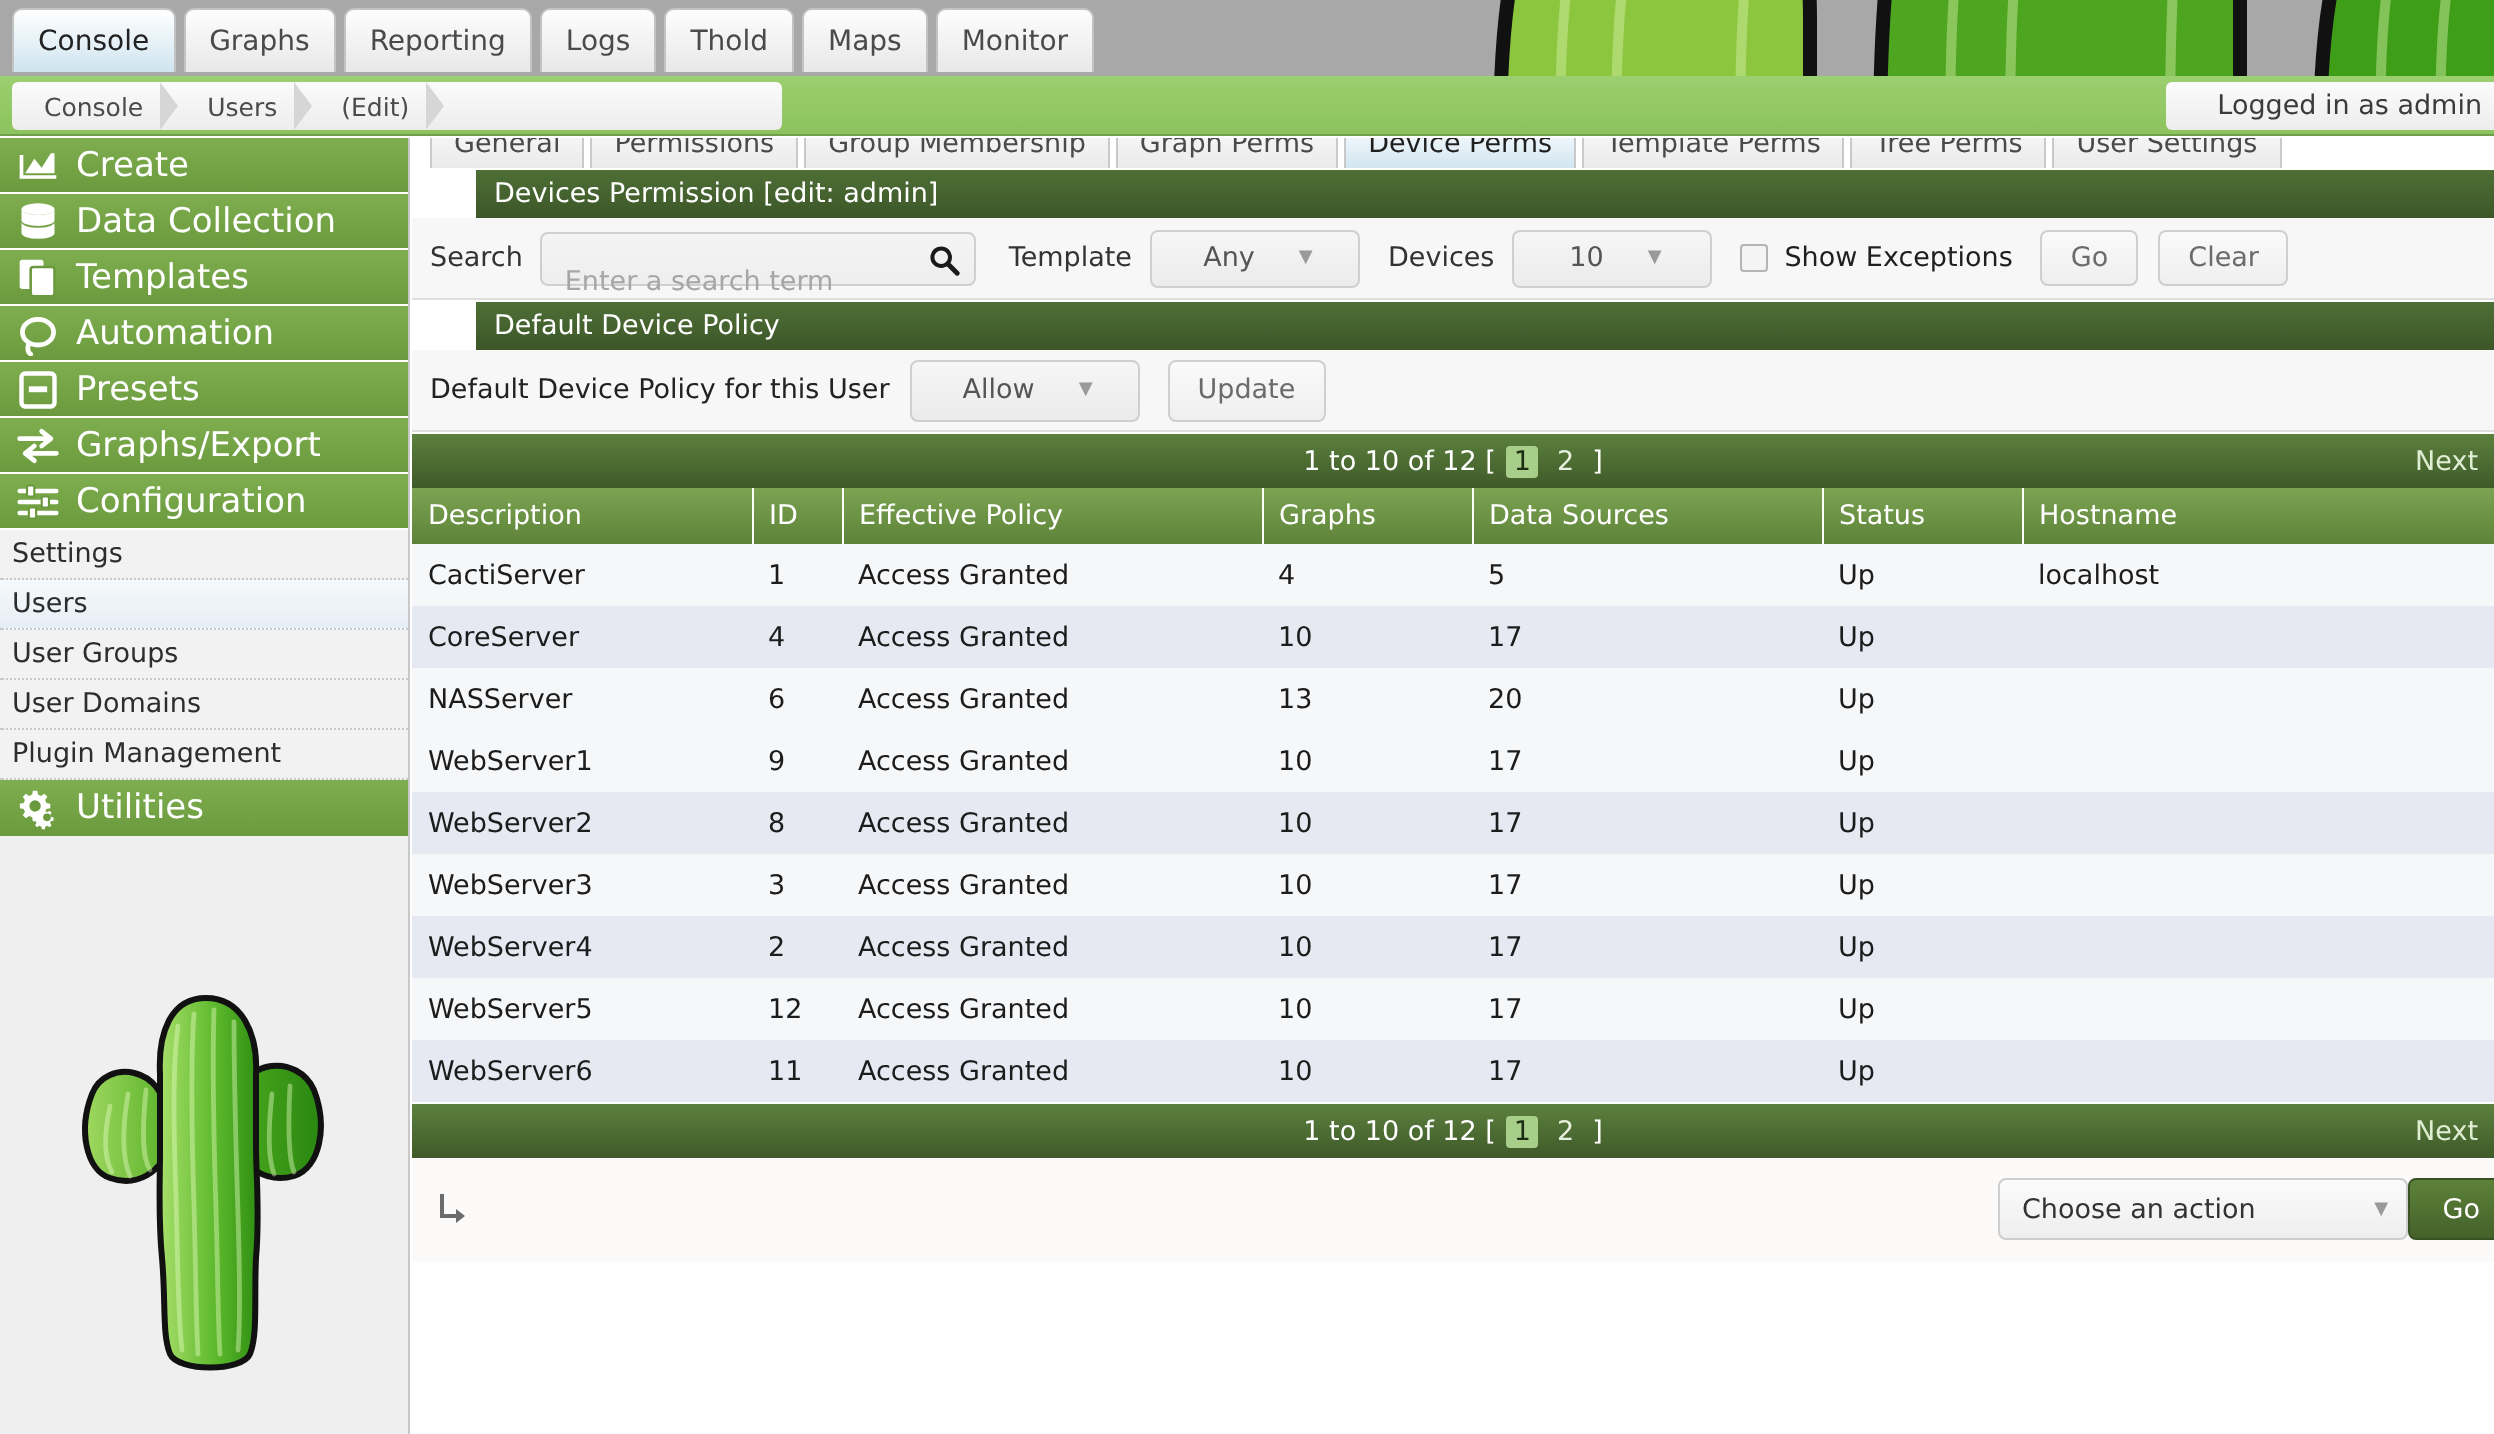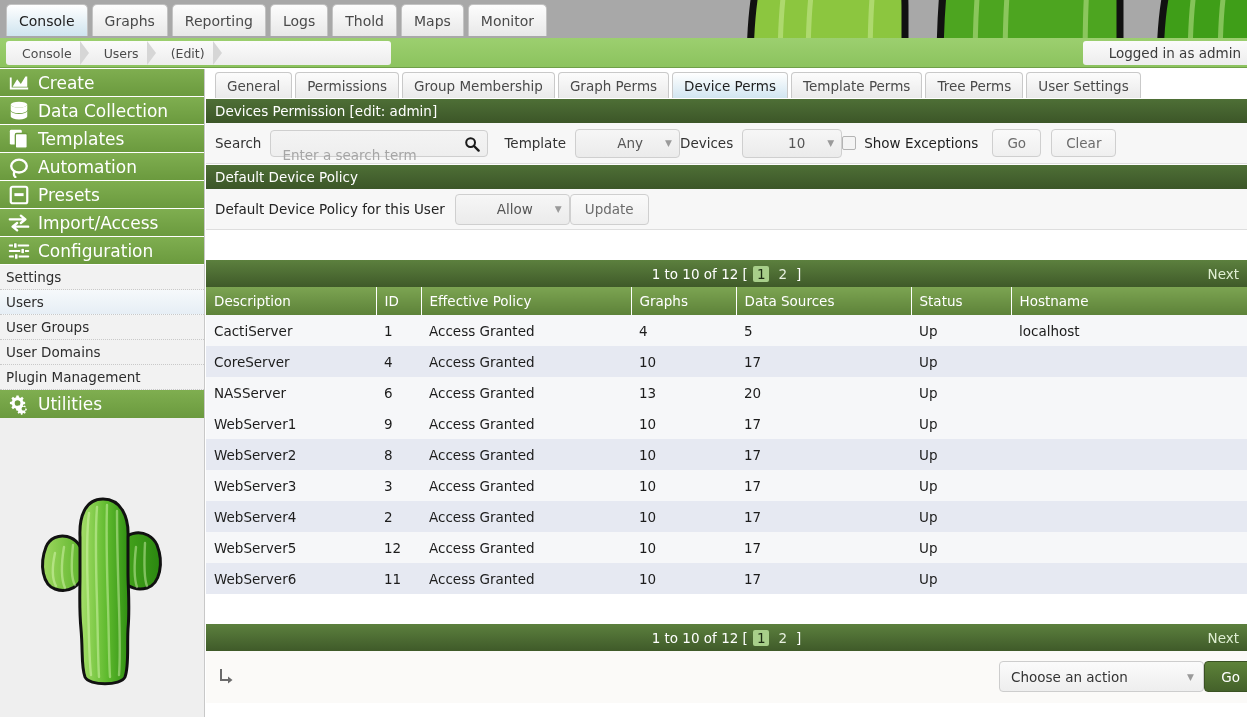--- a/index.html
+++ b/index.html
@@ -93,35 +93,36 @@
   .nav-sub.sel { background: linear-gradient(#f6f9fb, #e6eef5); }
   .cactus-wrap {
     position: absolute; top: 420px; left: 0; width: 205px; height: 228px;
     display: flex; align-items: flex-start; justify-content: center;
     background: #efefef;
   }
 
   
   .main { position: absolute; top: 69px; left: 206px; width: 1041px; height: 648px; background:#fff; overflow: hidden; }
 
-  .subtabs { height: 29px; display: flex; align-items: flex-end; gap: 3px; padding-left: 9px; background: #ffffff; }
+  .subtabs { height: 15px; display: flex; align-items: flex-end; gap: 3px; padding-left: 9px; background: #ffffff; }
   .stab {
     height: 26px; padding: 0 11px; display: flex; align-items: center;
     font-size: 13.5px; color: #4a4a4a;
     background: linear-gradient(#fcfcfc, #eaeaea);
     border: 1px solid #c9c9c9; border-bottom: none; border-radius: 4px 4px 0 0;
     cursor: pointer; white-space: nowrap;
   }
   .stab.active { background: linear-gradient(#ffffff, #d2e6f1); color: #1f1f1f; }
 
   .section-head {
     height: 25px; display: flex; align-items: center; padding-left: 9px;
     background: linear-gradient(#4e6f36, #3c5628);
     color: #ffffff; font-size: 13.5px;
     border-top: 1px solid #ffffff;
+    margin-left: 32px;
   }
 
   .filter-row {
     height: 41px; display: flex; align-items: center; gap: 0;
     background: #f7f7f7; border-bottom: 1px solid #dedede;
     padding-left: 9px;
   }
   .flabel { font-size: 13.5px; color: #333; margin-right: 9px; }
   .searchbox {
     position: relative; width: 218px; height: 27px;
@@ -135,23 +136,23 @@
     font-size: 13.5px; color: #333; width: 100%;
     font-family: inherit;
     margin-top: 24px;
   }
   .searchbox input::placeholder { color: #a6a6a6; }
   .mag { position: absolute; right: 7px; top: 5px; }
   .sel-ctrl {
     height: 29px; min-width: 60px;
     background: linear-gradient(#f6f6f6, #ebebeb);
     border: 1px solid #cfcfcf; border-radius: 4px;
-    display: flex; align-items: center; justify-content: flex-end;
+    display: flex; align-items: center; justify-content: center;
     padding: 0 7px 0 10px; font-size: 13.5px; color: #555;
-    cursor: pointer; 
+    cursor: pointer; margin-right: 14px;
   }
   .sel-ctrl .caret { margin-left: 22px; color:#9a9a9a; font-size: 9px; }
   .chkwrap { display: flex; align-items: center; gap: 8px; margin-right: 14px; }
   .chk {
     width: 14px; height: 14px; border: 1px solid #b4b4b4; background: #f4f4f4;
     border-radius: 2px; cursor: pointer;
   }
   .chklabel { font-size: 13.5px; color: #1f1f1f; }
   .btn-grey {
     height: 28px; padding: 0 14px; display: flex; align-items: center;
@@ -167,21 +168,20 @@
   }
   .policy-label { font-size: 13.5px; color: #222; margin-right: 10px; text-align: right; }
 
   
   .pagebar {
     position: relative; height: 28px;
     background: linear-gradient(#5c803e, #3f5a29);
     color: #ffffff; font-size: 13.5px;
     display: flex; align-items: center; justify-content: center;
     border-top: 1px solid #ffffff;
-    margin-top: 29px;
   }
   .pagebar .ptxt { display: flex; align-items: center; gap: 5px; }
   .pnum { padding: 0 4px; cursor: pointer; color: #e7f0df; }
   .pnum.cur { background: #a8cf8a; color: #1c2d12; border-radius: 2px; }
   .nextlink {
     position: absolute; right: 8px; top: 0; height: 28px;
     display: flex; align-items: center; color: #dfeed2; cursor: pointer;
   }
 
   
@@ -335,21 +335,21 @@
         <rect x="7" y="10" width="10" height="3.2" fill="#fff"></rect>
       </svg>
       <span>Presets</span>
     </div>
 
     <div class="nav-main">
       <svg class="ic" viewBox="0 0 24 24">
         <path d="M2 8 L18 8 M14 4 L19 8 L14 12" fill="none" stroke="#fff" stroke-width="2.6" stroke-linecap="round" stroke-linejoin="round"></path>
         <path d="M22 16 L6 16 M10 12 L5 16 L10 20" fill="none" stroke="#fff" stroke-width="2.6" stroke-linecap="round" stroke-linejoin="round"></path>
       </svg>
-      <span>Import/Access</span>
+      <span>Graphs/Export</span>
     </div>
 
     <div class="nav-main">
       <svg class="ic" viewBox="0 0 24 24">
         <g stroke="#fff" stroke-width="2.4" stroke-linecap="round">
           <path d="M2 6 H22"></path>
             <path d="M2 12 H22"></path>
             <path d="M2 18 H22"></path>
         </g>
         <g fill="#fff" stroke="#6b9a3e" stroke-width="1.2">

